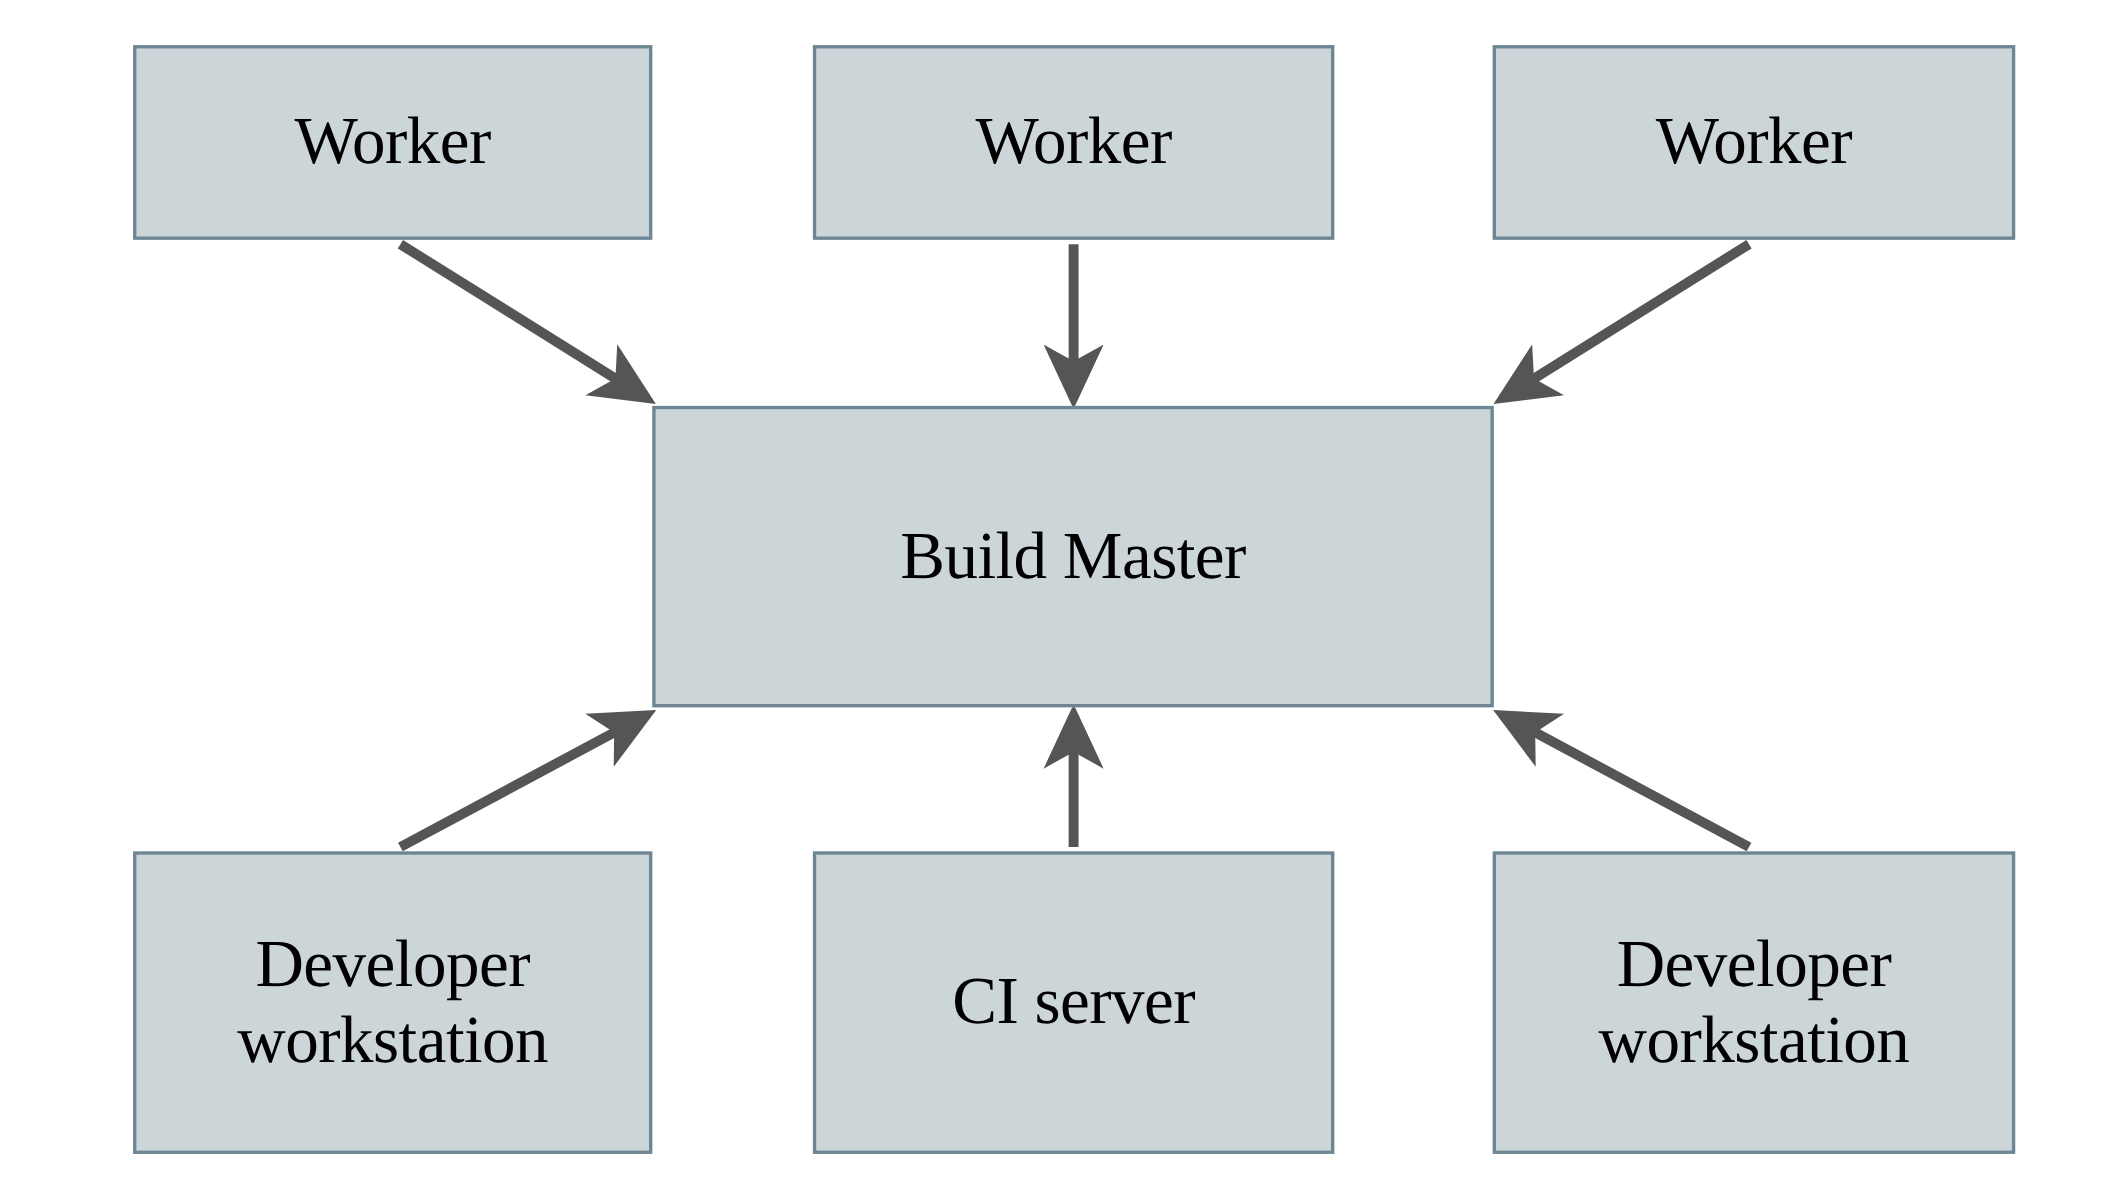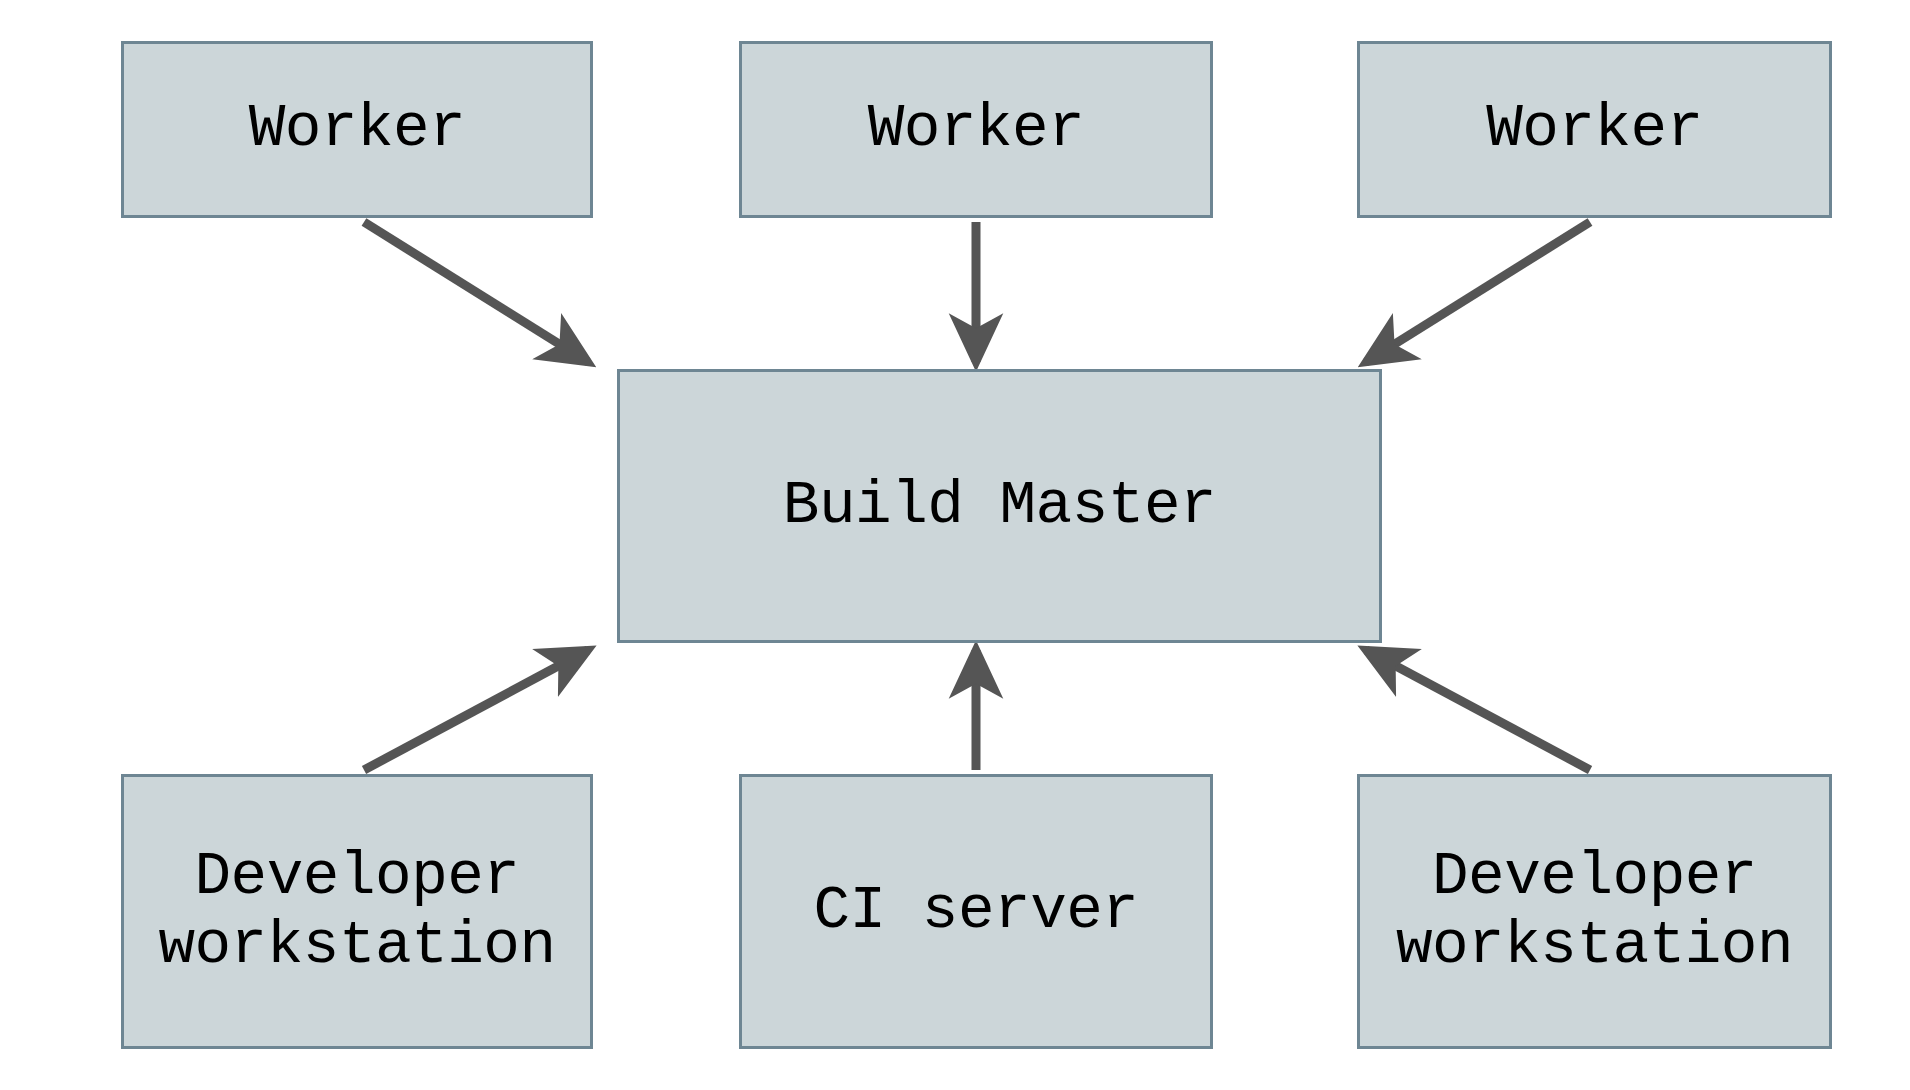--- a/index.html
+++ b/index.html
@@ -6,21 +6,21 @@
     margin: 0;
     padding: 0;
     background: #ffffff;
   }
   #canvas {
     position: relative;
     width: 1910px;
     height: 1090px;
     background: #ffffff;
     overflow: hidden;
-    font-family: Liberation Mono, monospace;
+    font-family: Liberation Serif, serif;
   }
   .node {
     position: absolute;
     box-sizing: border-box;
     background: #ccd6d9;
     border: 3px solid #6e8693;
     display: flex;
     align-items: center;
     justify-content: center;
     text-align: center;
@@ -29,21 +29,21 @@
     letter-spacing: -0.5px;
   }
   .node .label {
     display: block;
     white-space: pre-line;
     padding: 0 8px;
   }
   .n-worker1 { left: 121px; top: 41px;  width: 472px; height: 177px; font-size: 61px; }
   .n-worker2 { left: 739px; top: 41px;  width: 474px; height: 177px; font-size: 61px; }
   .n-worker3 { left: 1357px; top: 41px; width: 475px; height: 177px; font-size: 61px; }
-  .n-master  { left: 593px; top: 369px; width: 765px; height: 274px; font-size: 61px; margin-left: 24px; }
+  .n-master  { left: 593px; top: 369px; width: 765px; height: 274px; font-size: 61px; }
   .n-devws1  { left: 121px; top: 774px; width: 472px; height: 275px; font-size: 61px; }
   .n-ci      { left: 739px; top: 774px; width: 474px; height: 275px; font-size: 61px; text-align: right; }
   .n-devws2  { left: 1357px; top: 774px; width: 475px; height: 275px; font-size: 61px; }
 
   #edges {
     position: absolute;
     left: 0;
     top: 0;
     width: 1910px;
     height: 1090px;

